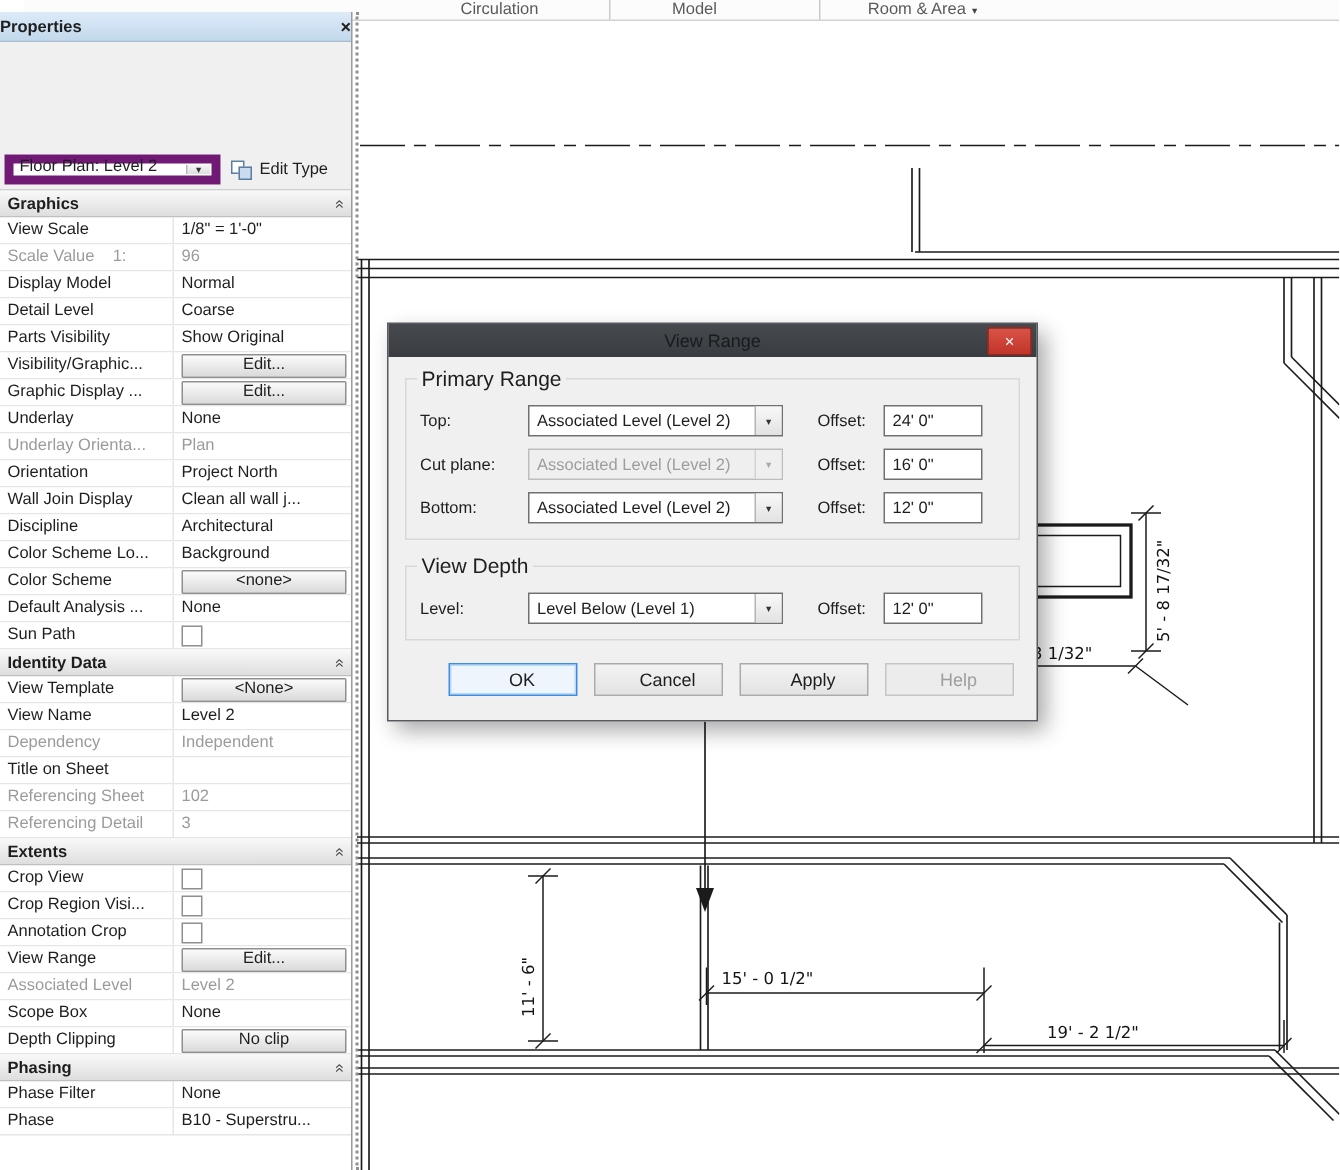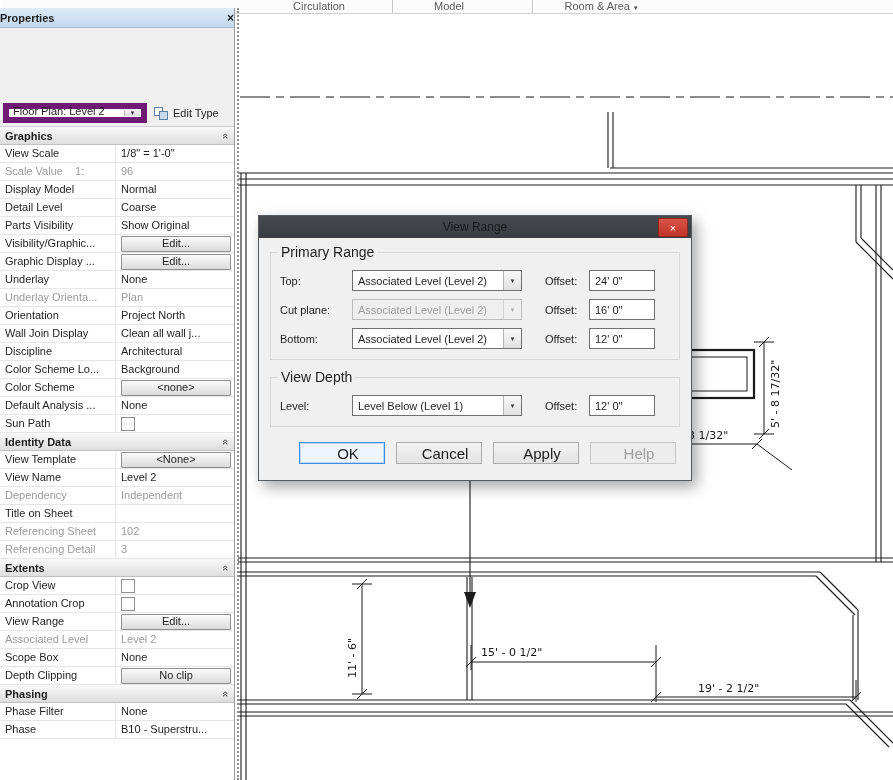--- a/index.html
+++ b/index.html
@@ -5,21 +5,21 @@
   html,body{margin:0;padding:0;}
   body{width:893px;height:780px;overflow:hidden;background:#fff;
        font-family:"Liberation Sans","DejaVu Sans",sans-serif;font-size:11px;color:#1e1e1e;}
   .stage{position:relative;width:893px;height:780px;overflow:hidden;background:#fff;}
 
   
   .canvas{position:absolute;left:0;top:0;z-index:0;}
   .canvas text{font-family:"DejaVu Sans",sans-serif;}
 
   
-  .ribbon{position:absolute;left:2px;top:0;right:0;height:13px;background:#fcfcfc;
+  .ribbon{position:absolute;left:16px;top:0;right:0;height:13px;background:#fcfcfc;
           border-bottom:1px solid #d2d2d2;z-index:1;}
   .rib-label{position:absolute;top:0;height:13px;line-height:12px;text-align:center;
              color:#5a5a5a;font-size:11px;}
   .rib-sep{position:absolute;top:0;height:13px;width:0;border-left:1px solid #c9c9c9;}
   .rib-arrow{font-size:7px;margin-left:4px;color:#444;}
 
   
   .panel{position:absolute;left:0;top:8px;width:234px;bottom:0;background:#f0f0f0;
          border-right:1px solid #9c9c9c;z-index:3;}
   .splitter{position:absolute;left:237px;top:8px;bottom:0;width:0;
@@ -92,21 +92,21 @@
   .dcombo-arrow{position:absolute;right:0;top:0;bottom:0;width:17px;
                 background:linear-gradient(#f8f8f8,#e2e2e2);border-left:1px solid #b4b4b4;
                 display:flex;align-items:center;justify-content:center;font-size:7px;color:#333;}
   .dcombo.disabled{background:#efefef;border-color:#bdbdbd;}
   .dcombo.disabled .dcombo-text{color:#9d9d9d;}
   .dcombo.disabled .dcombo-arrow{background:#efefef;border-left-color:#d2d2d2;color:#a8a8a8;}
   .vr-offlabel{margin-left:23px;width:44px;}
   .vr-input{width:66px;height:21px;border:1px solid #707070;font-size:11px;padding:0 0 0 5px;
             font-family:inherit;box-sizing:border-box;background:#fff;color:#1e1e1e;}
   .dlg-buttons{position:absolute;left:40px;bottom:12px;display:flex;gap:11px;}
-  .btn{width:86px;height:22px;font-size:15px;font-family:inherit;
+  .btn{width:86px;height:22px;font-size:12px;font-family:inherit;
        background:linear-gradient(#f3f3f3,#e3e3e3);border:1px solid #ababab;color:#1e1e1e;padding-left:18px;}
   .btn.ok{background:#eef5fd;border:1px solid #3d8de2;box-shadow:inset 0 0 0 1px #bcd8f3;}
   .btn.help{color:#9e9e9e;background:#ececec;border-color:#c6c6c6;}
 </style>
 </head>
 <body>
 
 <div class="stage">
 
   <svg class="canvas" width="893" height="780" viewBox="0 0 893 780">
@@ -320,20 +320,26 @@
           <span>Extents</span>
           <span class="pg-chevron">«</span>
         </div>
         <div class="pg-row">
           <div class="pg-label">Crop View</div>
           <div class="pg-value">
             <span class="pg-check"></span>
           </div>
         </div>
         <div class="pg-row">
+          <div class="pg-label">Crop Region Visi...</div>
+          <div class="pg-value">
+            <span class="pg-check"></span>
+          </div>
+        </div>
+        <div class="pg-row">
           <div class="pg-label">Annotation Crop</div>
           <div class="pg-value">
             <span class="pg-check"></span>
           </div>
         </div>
         <div class="pg-row">
           <div class="pg-label">View Range</div>
           <div class="pg-value">
             <div class="pg-btn">Edit...</div>
           </div>

